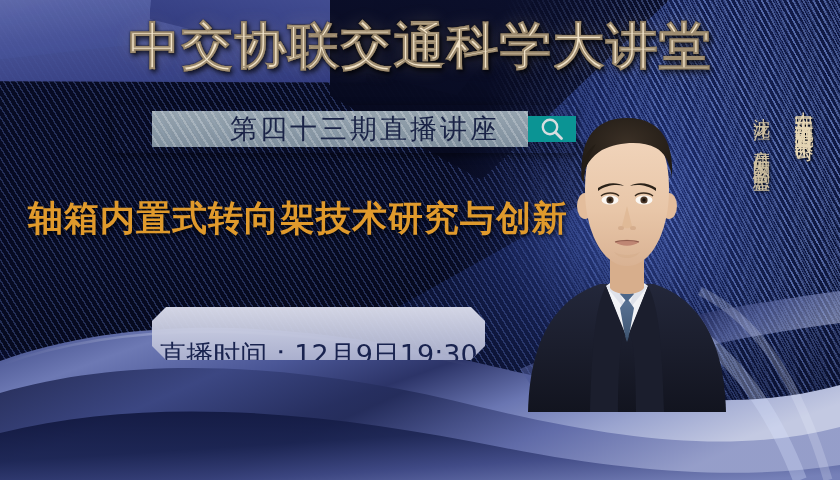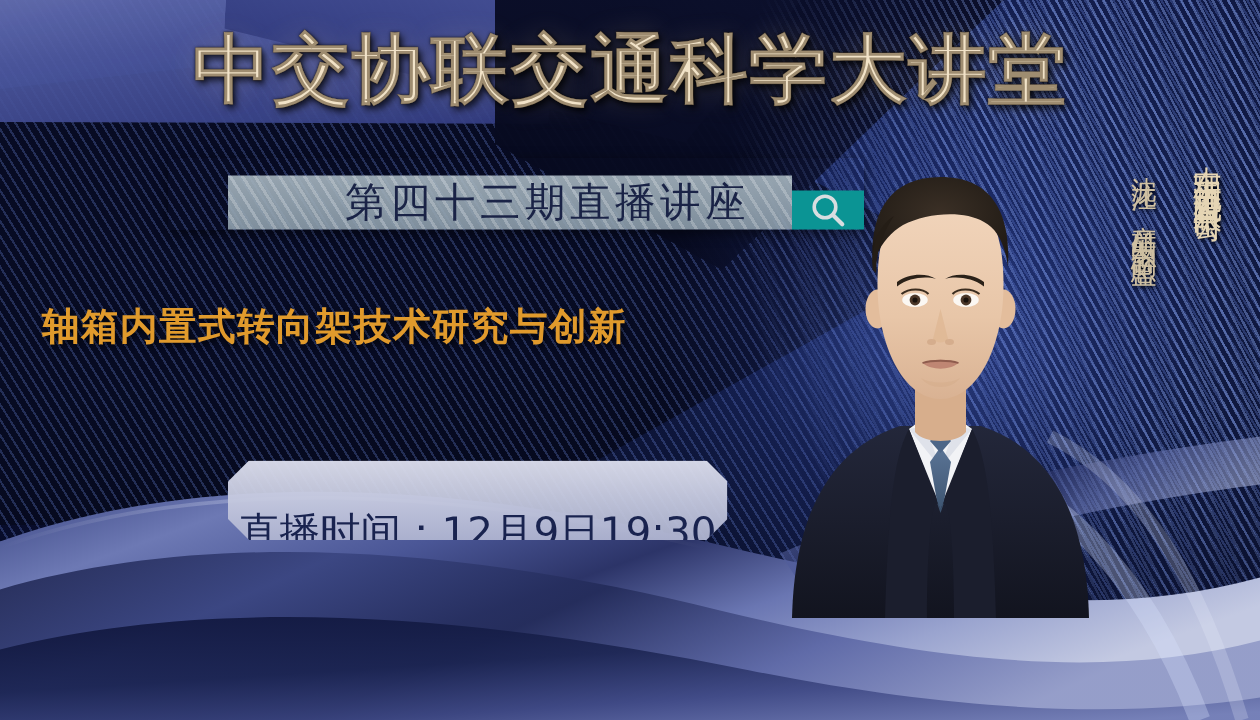--- a/index.html
+++ b/index.html
@@ -125,21 +125,21 @@
   }
 
   
   .searchbar {
     position: absolute;
     left: 112px;
     top: 105px;
     width: 424px;
     height: 48px;
     display: flex;
-    align-items: flex-end;
+    align-items: center;
     box-shadow: 0 2px 8px rgba(0,0,0,0.45);
     padding-left: 40px;
   }
   .searchbar-field {
     position: relative;
     flex: 1 1 auto;
     background: linear-gradient(180deg, rgba(165,180,190,0.90) 0%, rgba(140,157,170,0.90) 100%);
     display: flex;
     align-items: center;
     justify-content: center;
@@ -175,21 +175,21 @@
     align-items: center;
     justify-content: center;
   }
   .searchbar-btn svg { display: block; }
 
   
   .subtitle {
     position: absolute;
     left: 28px;
     top: 196px;
-    font-size: 25px;
+    font-size: 35px;
     line-height: 44px;
     font-weight: bold;
     letter-spacing: 1px;
     color: #e09a2c;
     font-family: "DejaVu Sans", "Liberation Sans", sans-serif;
     text-shadow: 1px 2px 4px rgba(0,0,0,0.75);
     white-space: nowrap;
   }
 
   

